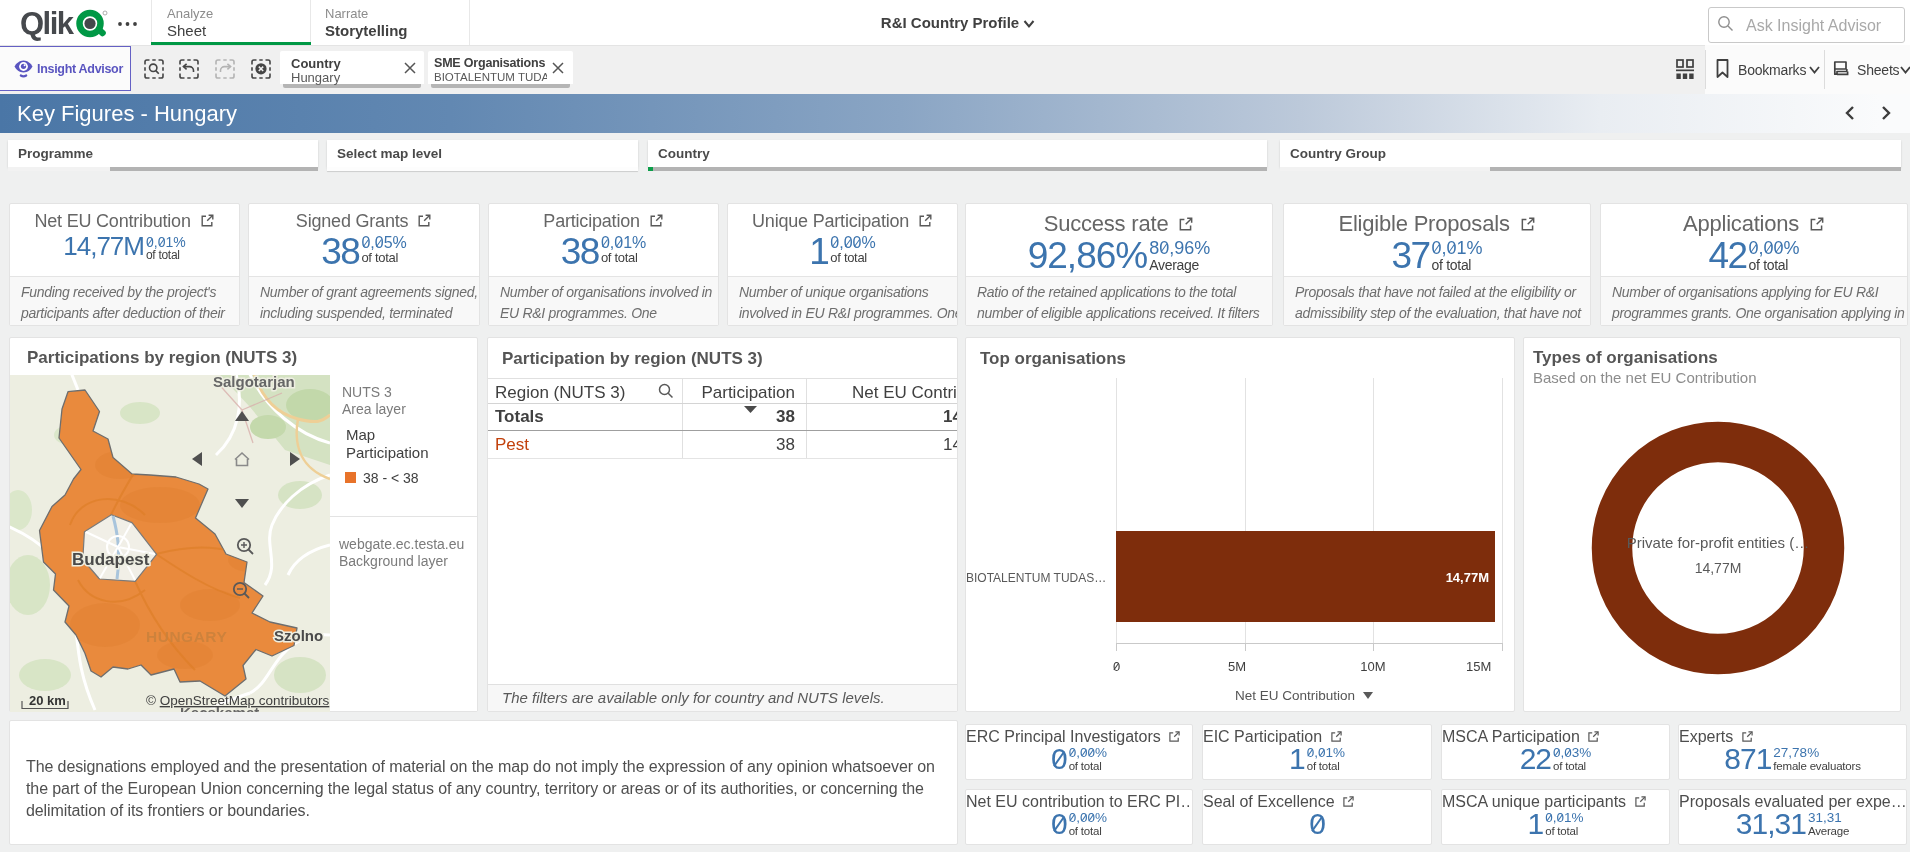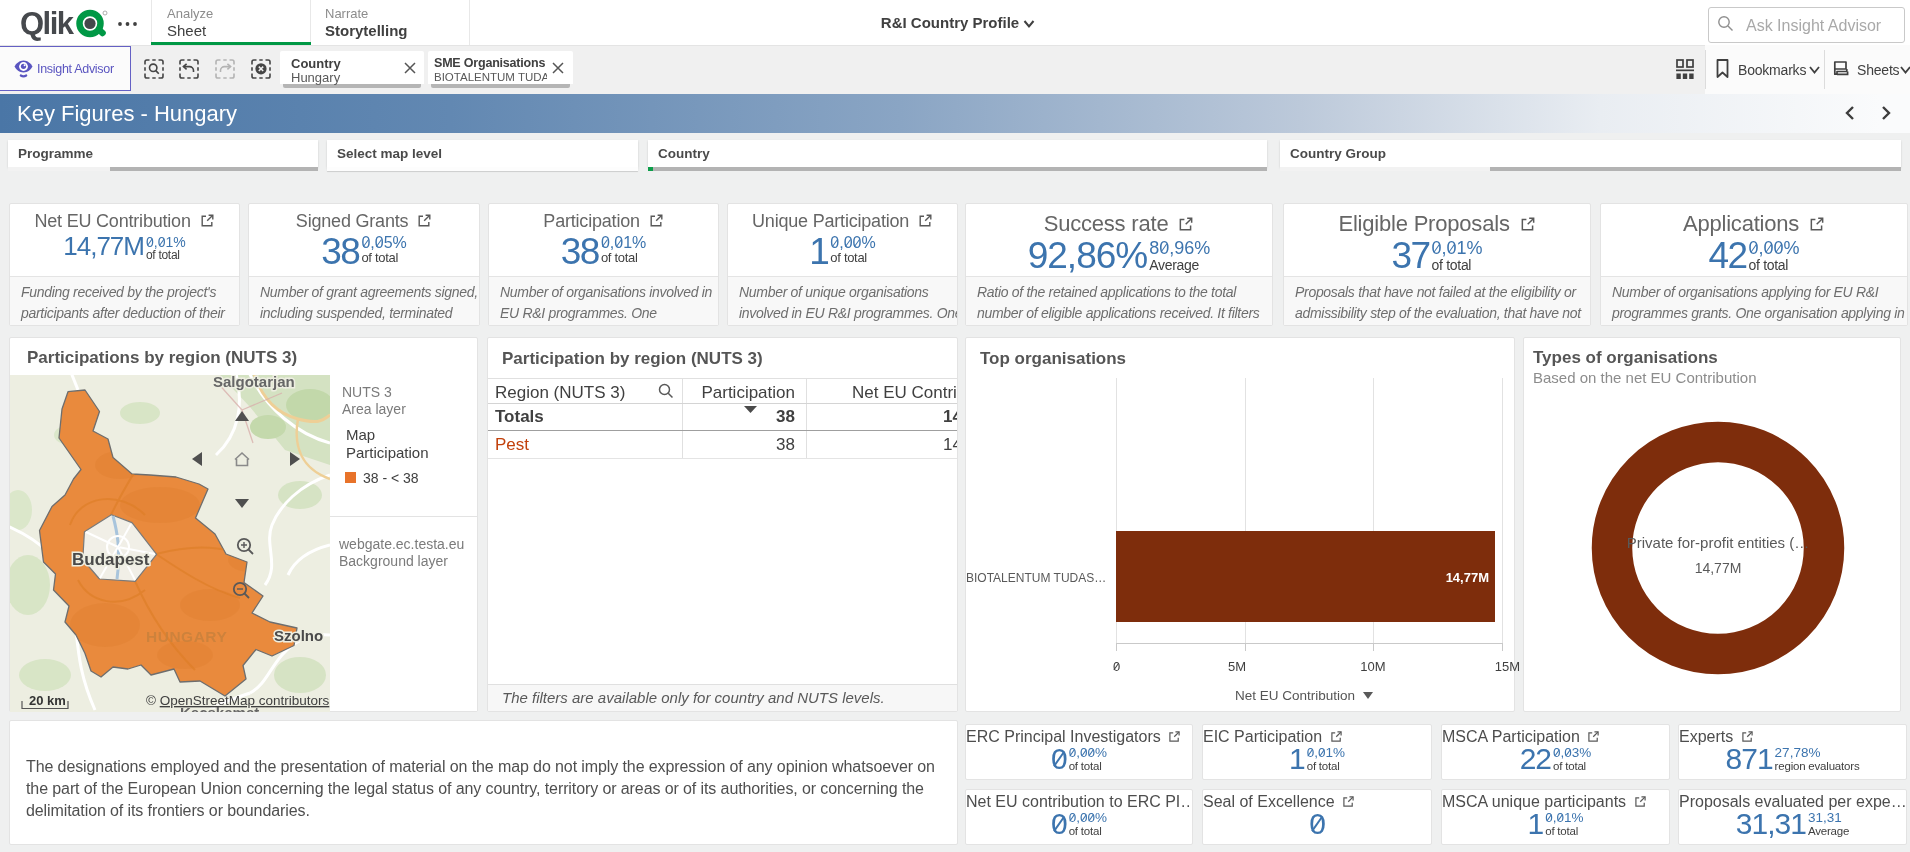--- a/index.html
+++ b/index.html
@@ -67,21 +67,21 @@
 <div class="a" style="left:1705px;top:45px;width:205px;height:49px;background:#fbfbfb"></div>
 
 <div class="a" style="left:-1px;top:46px;width:132px;height:45px;background:#fbfbfb;border:1px solid #6460c4;box-sizing:border-box"></div>
 <svg class="a" style="left:13px;top:59px" width="21" height="20" viewBox="0 0 21 20">
 <path d="M10.5 1.5 C14.5 1.5 18 4.5 19.5 7.5 C18 10.5 14.5 13.5 10.5 13.5 C6.5 13.5 3 10.5 1.5 7.5 C3 4.5 6.5 1.5 10.5 1.5 Z" fill="#5a55c0"></path>
 <circle cx="10.5" cy="7.5" r="4.4" fill="#fff"></circle>
 <circle cx="10.5" cy="7.3" r="2.6" fill="#5a55c0"></circle>
 <circle cx="11.6" cy="6.3" r="1" fill="#fff"></circle>
 <path d="M7.8 16.5 Q10.5 18.2 13.2 16.5" fill="none" stroke="#5a55c0" stroke-width="2.2" stroke-linecap="round"></path>
 </svg>
-<div class="a" style="left:37px;top:62px;font-size:12.5px;font-weight:normal;color:#5a55c0;letter-spacing:-.3px">Insight Advisor</div>
+<div class="a" style="left:37px;top:62px;font-size:12.5px;font-weight:bold;color:#5a55c0;letter-spacing:-.3px">Insight Advisor</div>
 
 <svg class="a" style="left:144px;top:59px" width="20" height="20" viewBox="0 0 20 20">
 <g fill="none" stroke="#454545" stroke-width="1.6">
 <path d="M1 5.5 V2.8 Q1 1 2.8 1 H5.5 M8.3 1 H11.7 M14.5 1 H17.2 Q19 1 19 2.8 V5.5 M19 8.3 V11.7 M19 14.5 V17.2 Q19 19 17.2 19 H14.5 M11.7 19 H8.3 M5.5 19 H2.8 Q1 19 1 17.2 V14.5 M1 11.7 V8.3"></path>
 <circle cx="9.2" cy="8.8" r="3.7"></circle>
       <path d="M11.8 11.6 L14.8 14.8"></path>
 </g>
   </svg>
 <svg class="a" style="left:179px;top:59px" width="20" height="20" viewBox="0 0 20 20">
 <g fill="none" stroke="#454545" stroke-width="1.6">
@@ -426,21 +426,21 @@
  <div class="a" style="left:150px;top:305px;width:1px;height:8px;background:#c9c9c9"></div>
  <div class="a" style="left:279px;top:305px;width:1px;height:8px;background:#c9c9c9"></div>
  <div class="a" style="left:407px;top:305px;width:1px;height:8px;background:#c9c9c9"></div>
  <div class="a" style="left:536px;top:305px;width:1px;height:8px;background:#c9c9c9"></div>
  <div class="a" style="left:150px;top:193px;width:379px;height:91px;background:#7e2d0c"></div>
  <div class="a" style="left:400px;top:232px;width:123px;text-align:right;font-size:13px;font-weight:bold;color:#fff">14,77M</div>
  <div class="a" style="left:0px;top:233px;width:143px;text-align:left;font-size:12px;color:#595959;white-space:nowrap">BIOTALENTUM TUDAS…</div>
  <div class="a" style="left:144px;top:321px;width:13px;text-align:center;font-size:13px;color:#404040"><span class="z">0</span></div>
  <div class="a" style="left:262px;top:321px;width:34px;font-size:13px;color:#404040">5M</div>
  <div class="a" style="left:387px;top:321px;width:40px;text-align:center;font-size:13px;color:#404040">10M</div>
- <div class="a" style="left:514px;top:321px;width:40px;text-align:right;font-size:13px;color:#404040">15M</div>
+ <div class="a" style="left:500px;top:321px;width:40px;text-align:left;font-size:13px;color:#404040">15M</div>
  <div class="a" style="left:179px;top:350px;width:300px;text-align:center;font-size:13.5px;color:#555">Net EU Contribution</div>
  <svg class="a" style="left:396px;top:353px" width="12" height="9" viewBox="0 0 12 9">
       <polygon points="1,1 11,1 6,8" fill="#595959"></polygon>
     </svg>
 </div>
 
 <div class="card" style="left:1523px;top:337px;width:378px;height:375px">
  <div class="a ptitle" style="left:9px;top:10px">Types of organisations</div>
  <div class="a" style="left:9px;top:31px;font-size:15px;color:#8c8c8c">Based on the net EU Contribution</div>
  <svg class="a" style="left:67px;top:83px" width="254" height="254" viewBox="0 0 254 254">
@@ -506,21 +506,21 @@
         <g fill="none" stroke="#595959" stroke-width="1.4">
           <path d="M6 3.2 H2.2 V12.8 H11.8 V9"></path>
           <path d="M8.6 2.2 H12.8 V6.4"></path>
           <path d="M12.5 2.5 L7.2 7.8"></path>
         </g>
       </svg></div>
  <div class="sc-val">
       <span class="sc-num">871</span>
       <span class="kcol">
         <span class="sc-sup">27,78%</span>
-        <span class="sc-sub">region evaluators</span>
+        <span class="sc-sub">female evaluators</span>
       </span>
     </div>
 </div>
 <div class="card" style="left:965px;top:789px;width:228px;height:56px">
  <div class="sc-title" style="margin-top:3px">Net EU contribution to ERC PI… </div>
  <div class="sc-val">
       <span class="sc-num"><span class="z">0</span></span>
       <span class="kcol">
         <span class="sc-sup"><span class="z">0</span>,<span class="z">0</span><span class="z">0</span>%</span>
         <span class="sc-sub">of total</span>

